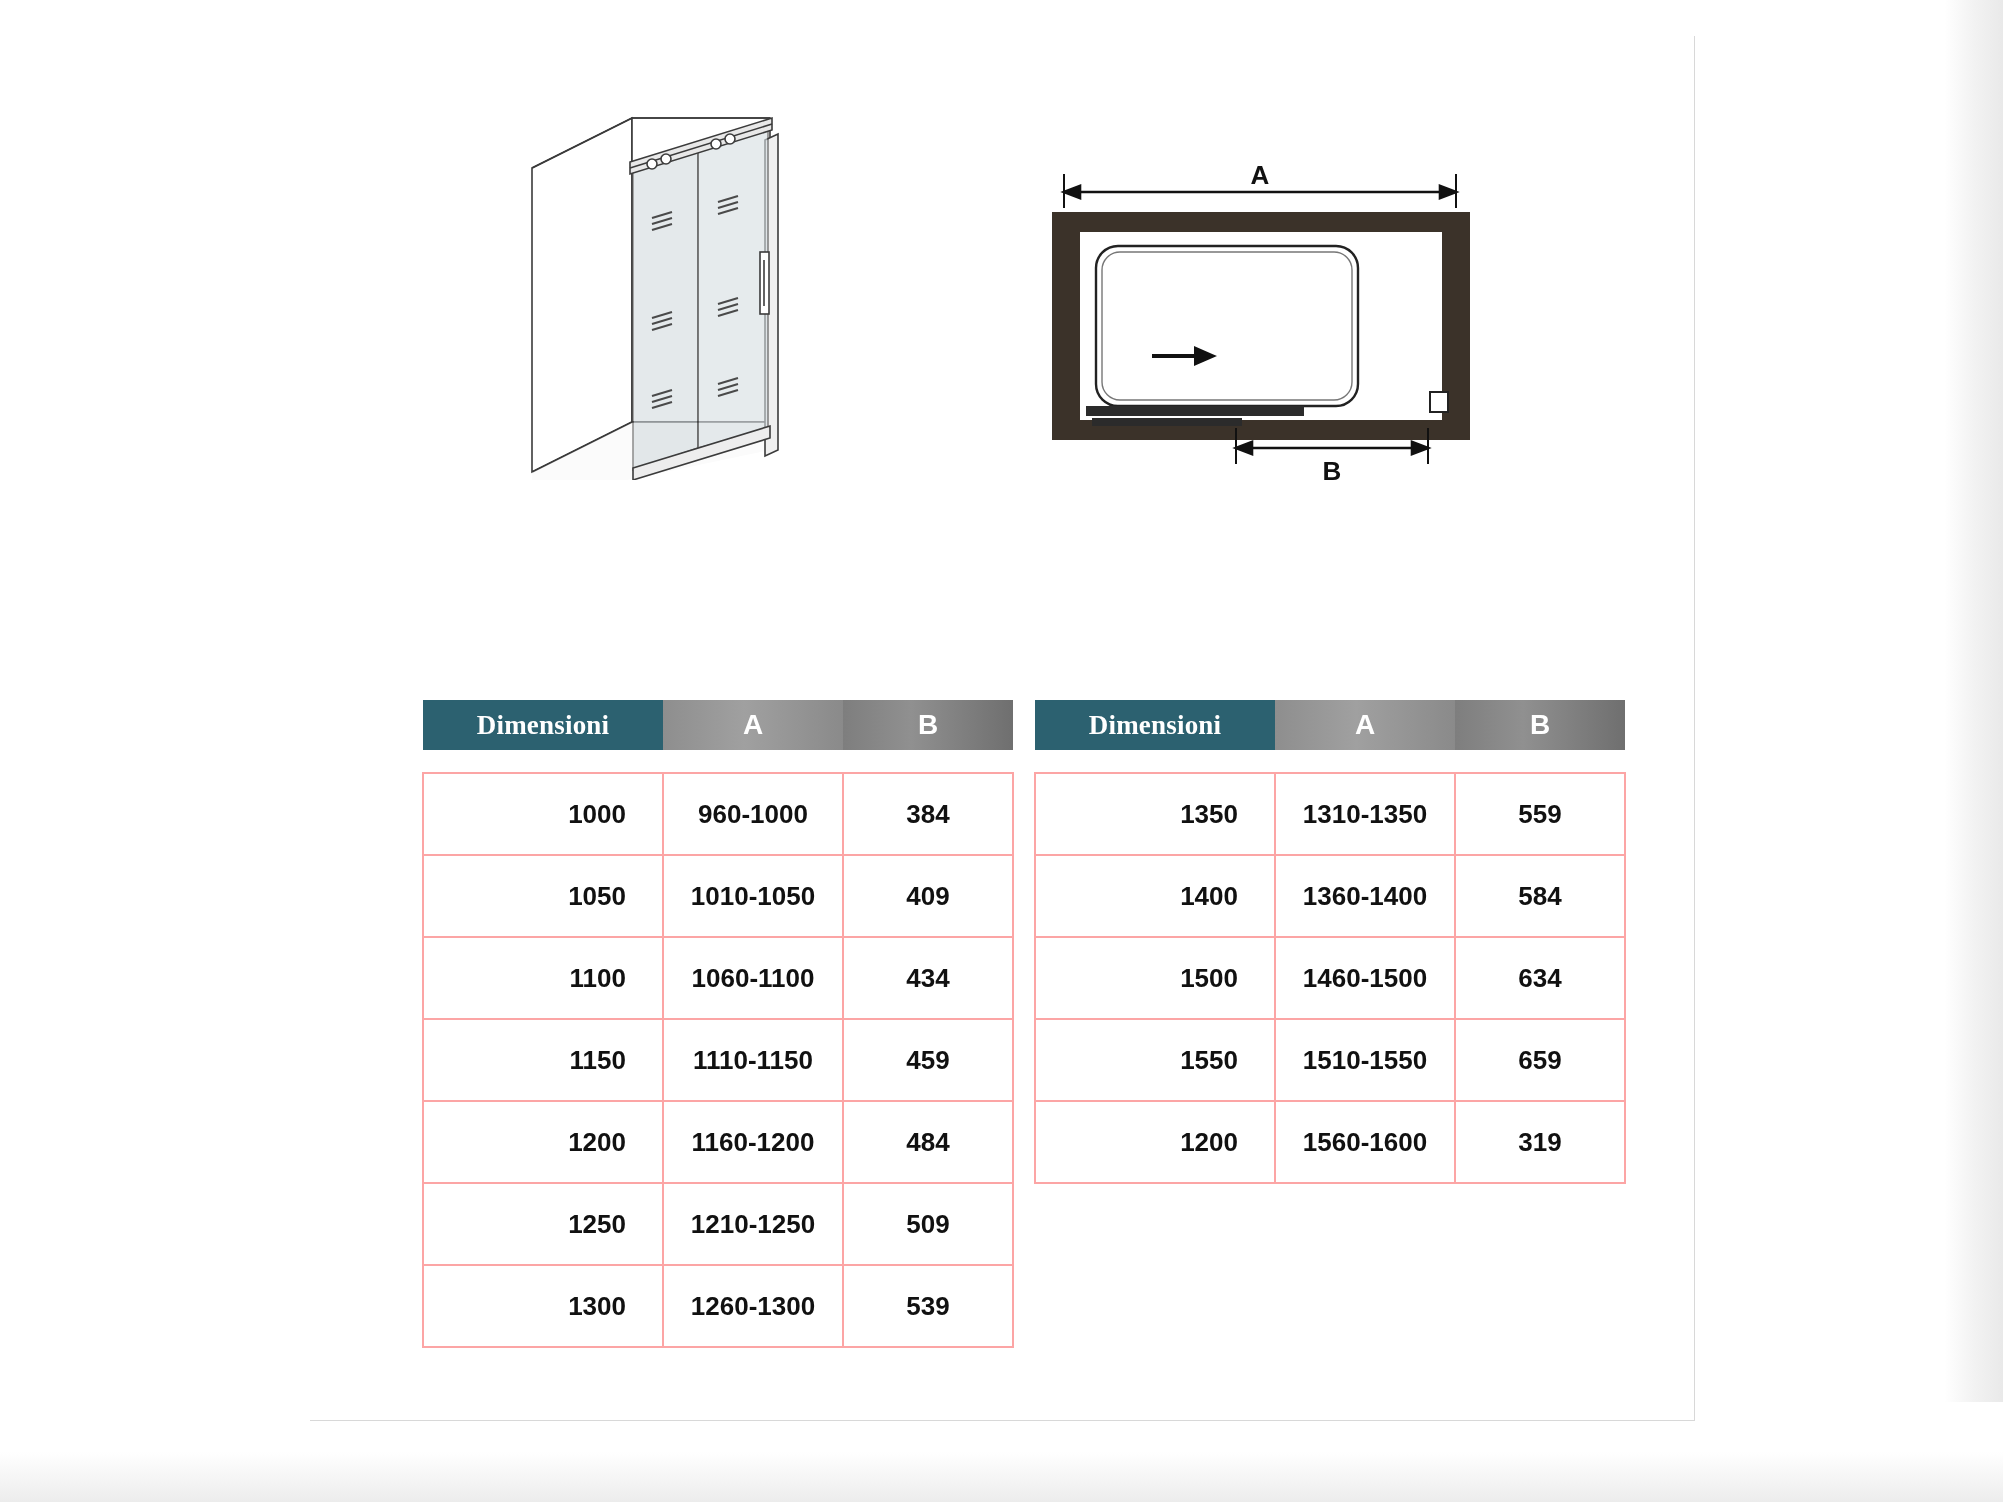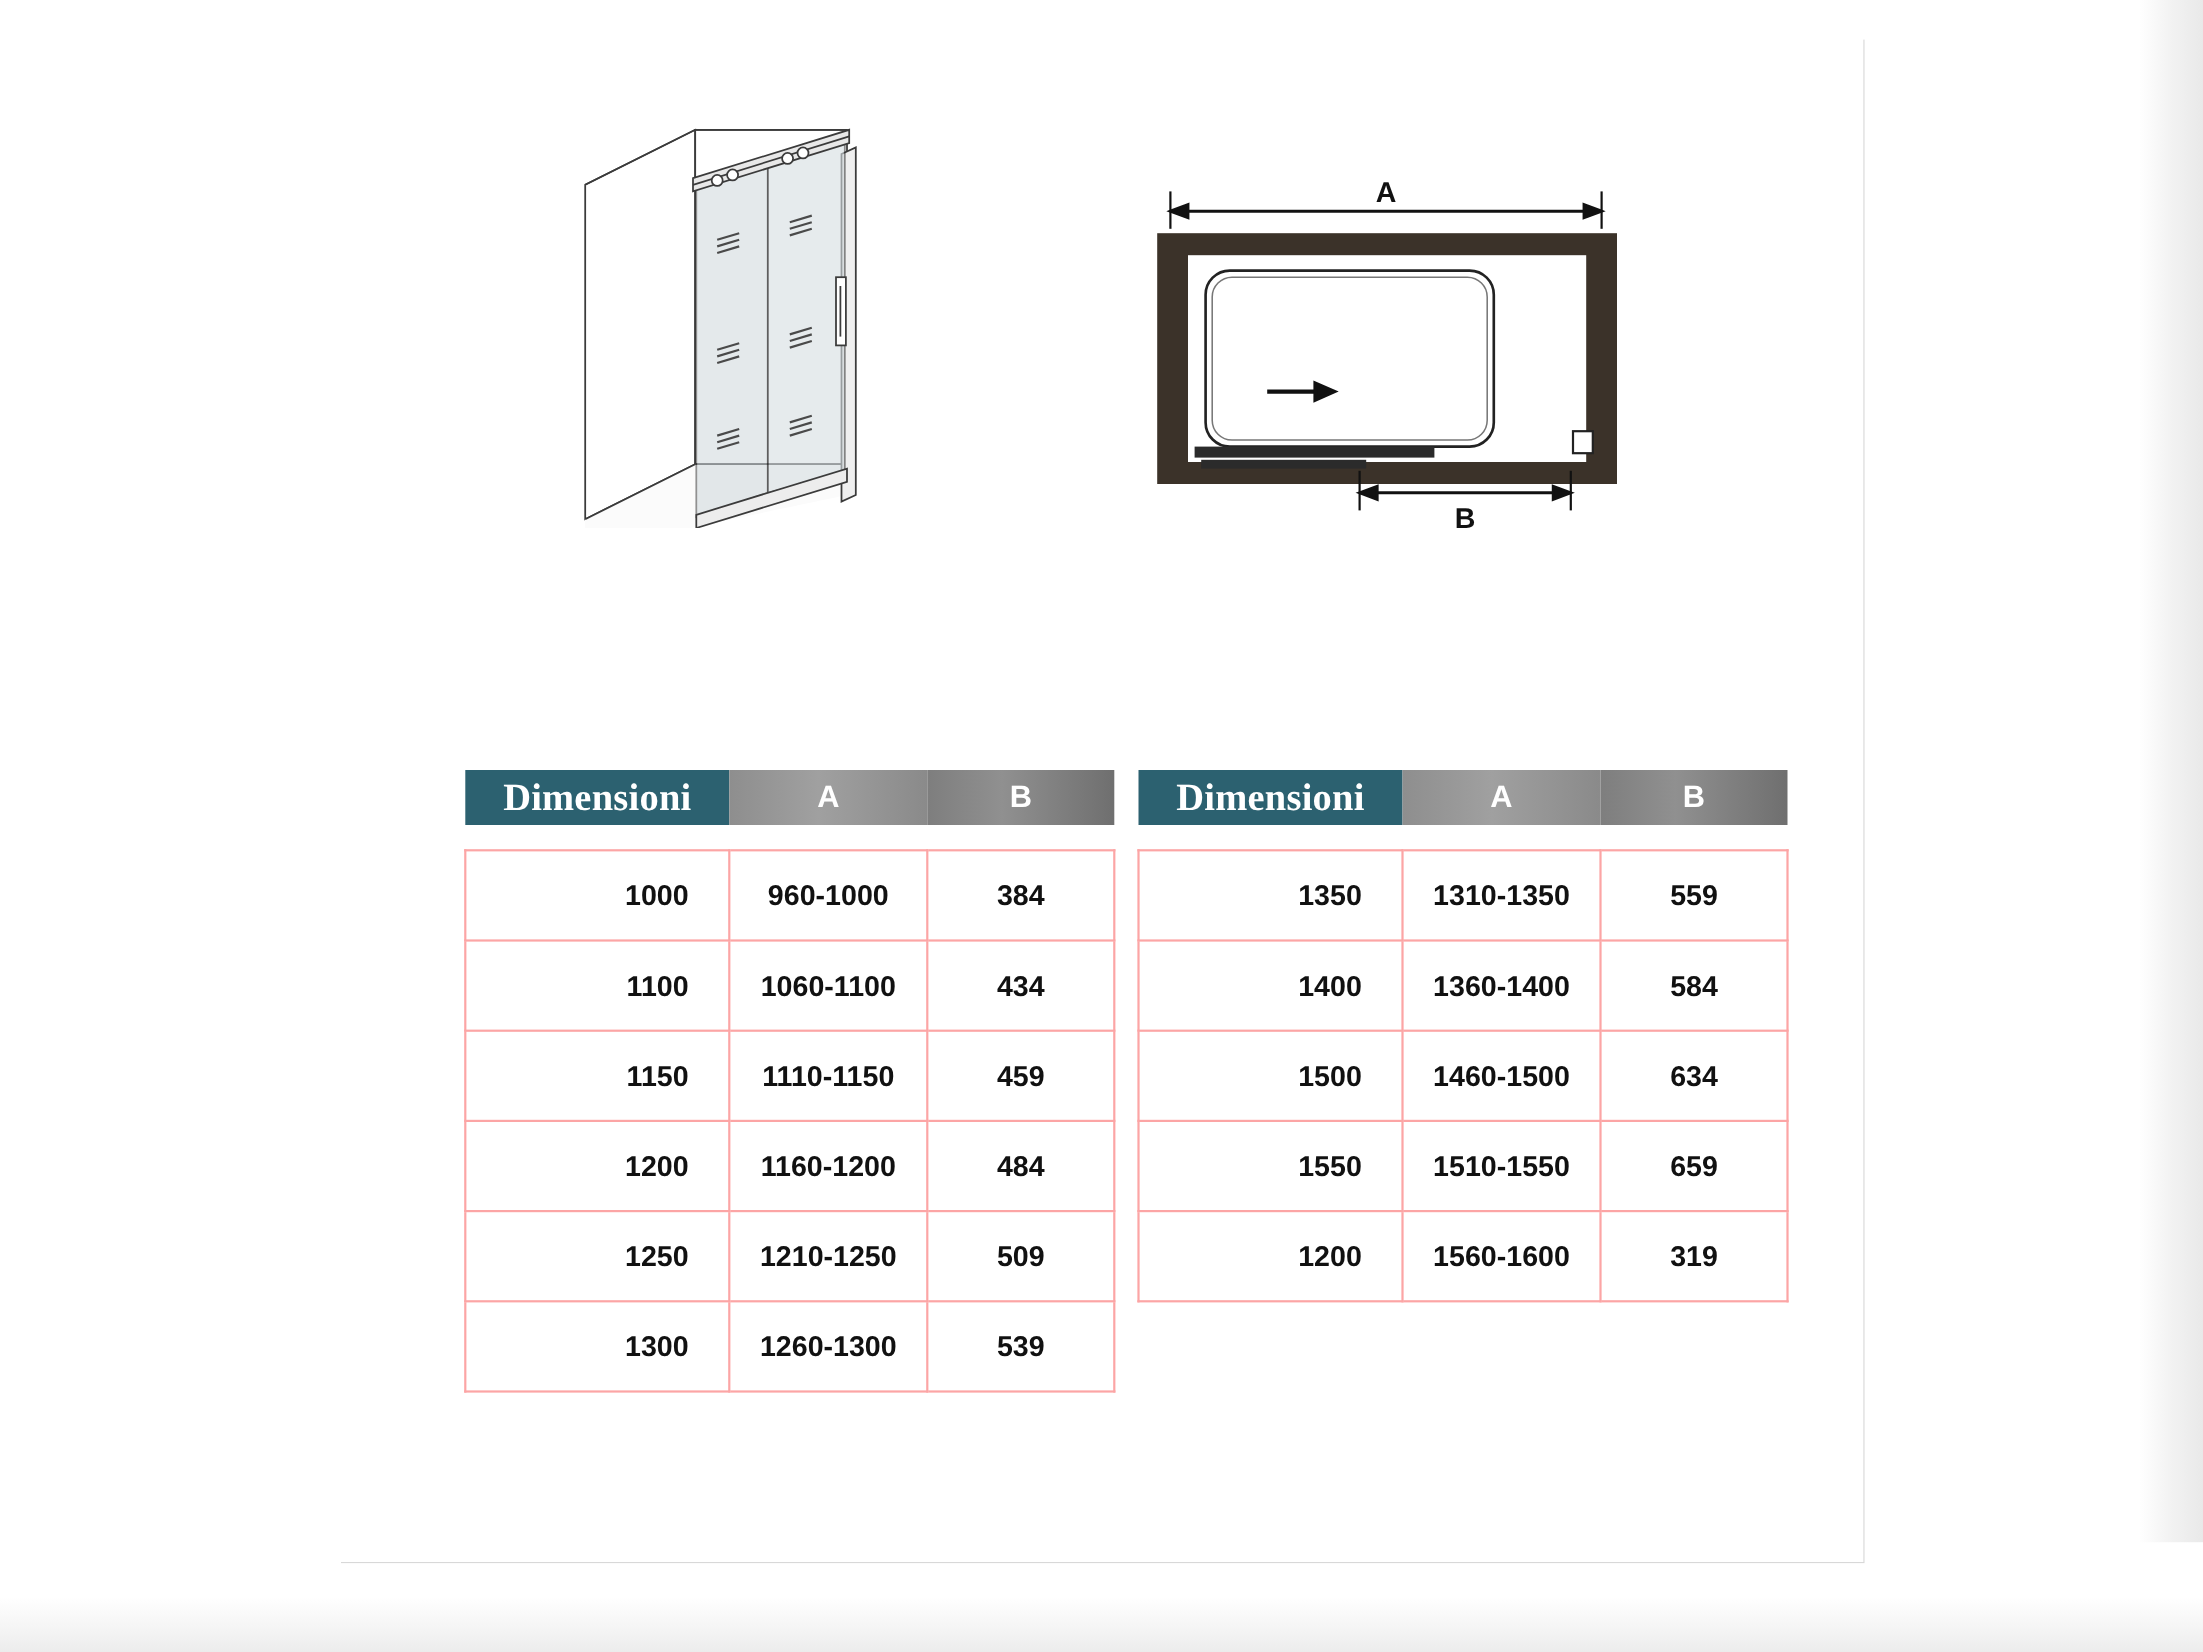--- a/index.html
+++ b/index.html
@@ -81,21 +81,21 @@
   .table-right { left: 1034px; top: 700px; }
 
   table.dim-table {
     border-collapse: collapse;
     table-layout: fixed;
   }
   table.dim-table td.hdr-label {
     background: #2c6170;
     color: #ffffff;
     font-weight: bold;
-    font-size: 35px;
+    font-size: 27px;
     font-family: "Liberation Serif", serif;
     text-align: center;
     height: 48px;
     letter-spacing: 0.2px;
   }
   table.dim-table td.hdr-a,
   table.dim-table td.hdr-b {
     color: #ffffff;
     font-weight: bold;
     font-size: 28px;
@@ -250,20 +250,25 @@
         </tr>
         <tr class="spacer-row">
             <td colspan="3"></td>
           </tr>
         <tr>
           <td class="cell c0">1000</td>
           <td class="cell">960-1000</td>
           <td class="cell">384</td>
         </tr>
         <tr>
+          <td class="cell c0">1050</td>
+          <td class="cell">1010-1050</td>
+          <td class="cell">409</td>
+        </tr>
+        <tr>
           <td class="cell c0">1100</td>
           <td class="cell">1060-1100</td>
           <td class="cell">434</td>
         </tr>
         <tr>
           <td class="cell c0">1150</td>
           <td class="cell">1110-1150</td>
           <td class="cell">459</td>
         </tr>
         <tr>

